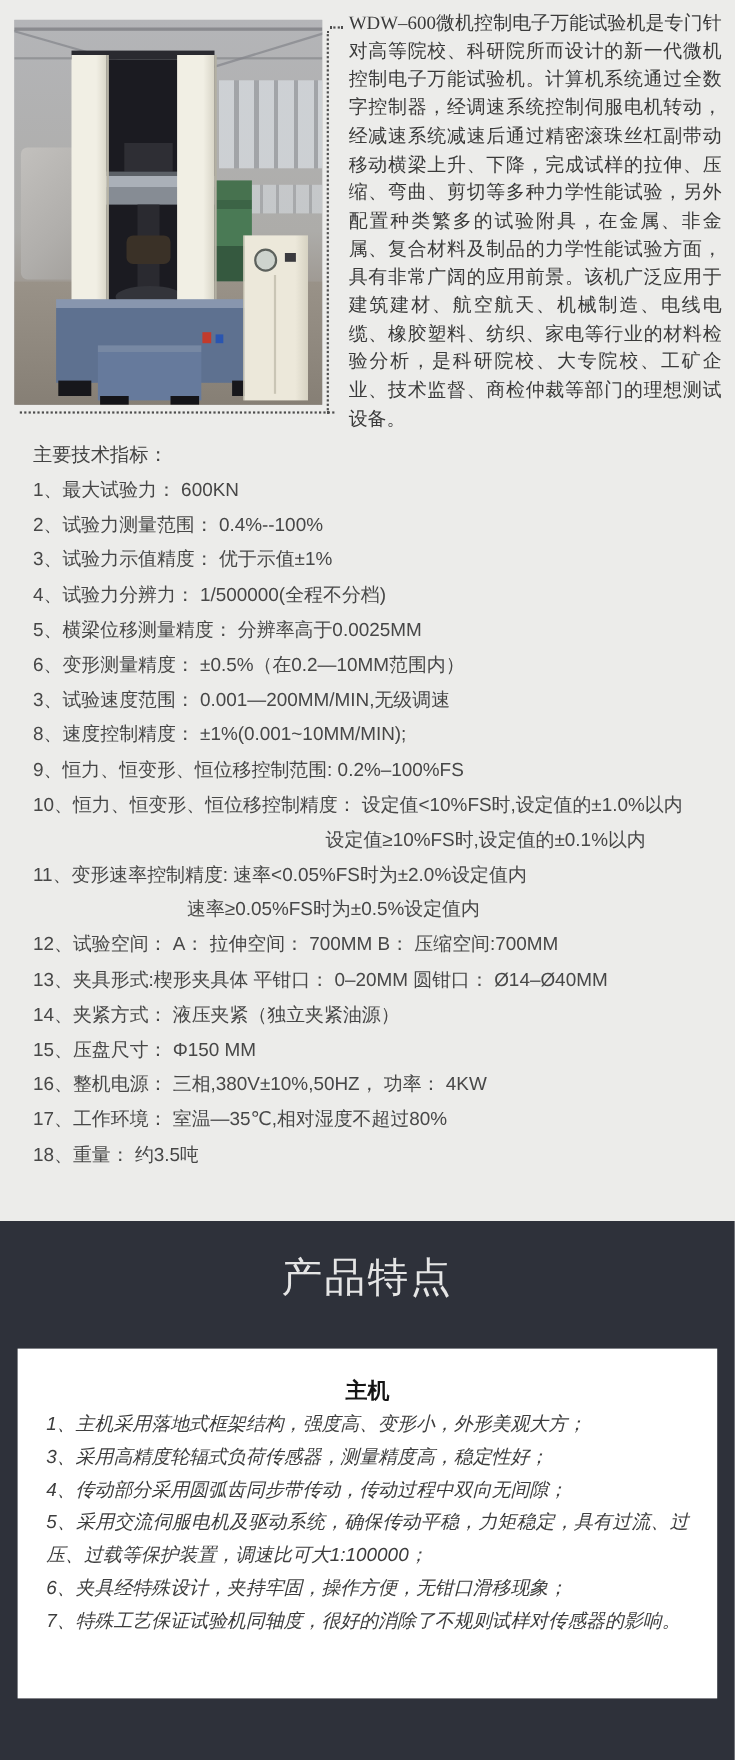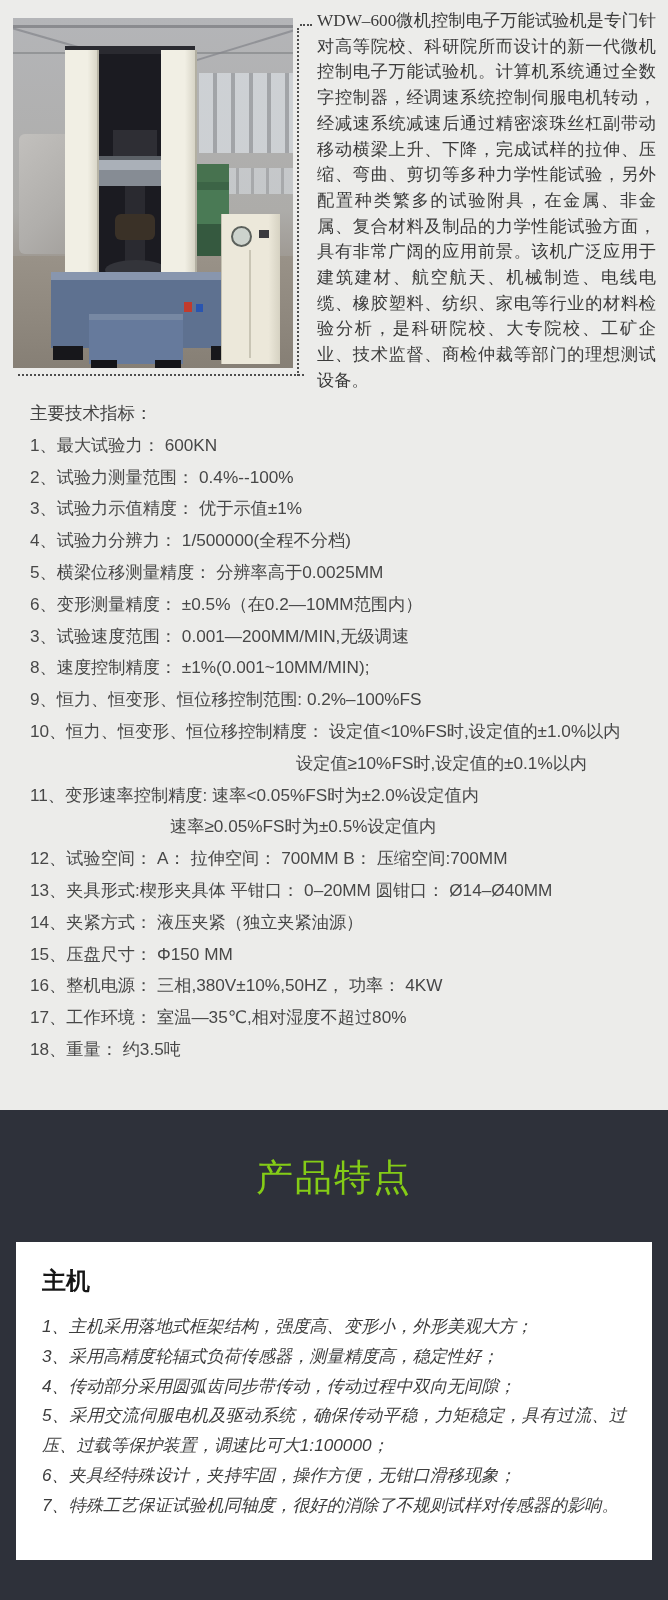--- a/index.html
+++ b/index.html
@@ -73,23 +73,23 @@
     text-align:justify;text-justify:inter-ideograph;
   }
   
   .specs{padding:12px 10px 0 30px;}
   .specs-title{font-size:17.5px;line-height:31.8px;color:#434343;}
   .spec-line{font-size:17.2px;line-height:31.8px;color:#474747;white-space:nowrap;}
   .indent-1{padding-left:140px;}
   .indent-2{padding-left:266px;}
   
   .dark{margin-top:44px;height:490px;background:#2e313a;}
-  .dark-title{padding-top:46px;text-align:center;font-size:37px;line-height:44px;color:#84cc16;letter-spacing:2px;}
+  .dark-title{padding-top:30px;text-align:center;font-size:37px;line-height:44px;color:#e5e5e5;letter-spacing:2px;}
   .card{margin:42px 16px 0 16px;background:#ffffff;padding:24px 26px 8px 26px;height:286px;}
-  .card-title{font-size:24px;line-height:30px;font-weight:bold;color:#151515;margin-bottom:16px;}
+  .card-title{text-align:center;font-size:20px;line-height:30px;font-weight:bold;color:#151515;margin-bottom:0;}
   .feature-line{font-size:17.2px;line-height:29.9px;color:#3d3d3d;text-align:justify;text-justify:inter-ideograph;font-style:italic;}
 </style>
 </head>
 <body>
 
 <div class="top">
   <div class="photo">
     <div class="bg-ceiling"></div>
     <div class="truss-h1"></div>
     <div class="truss-h2"></div>

